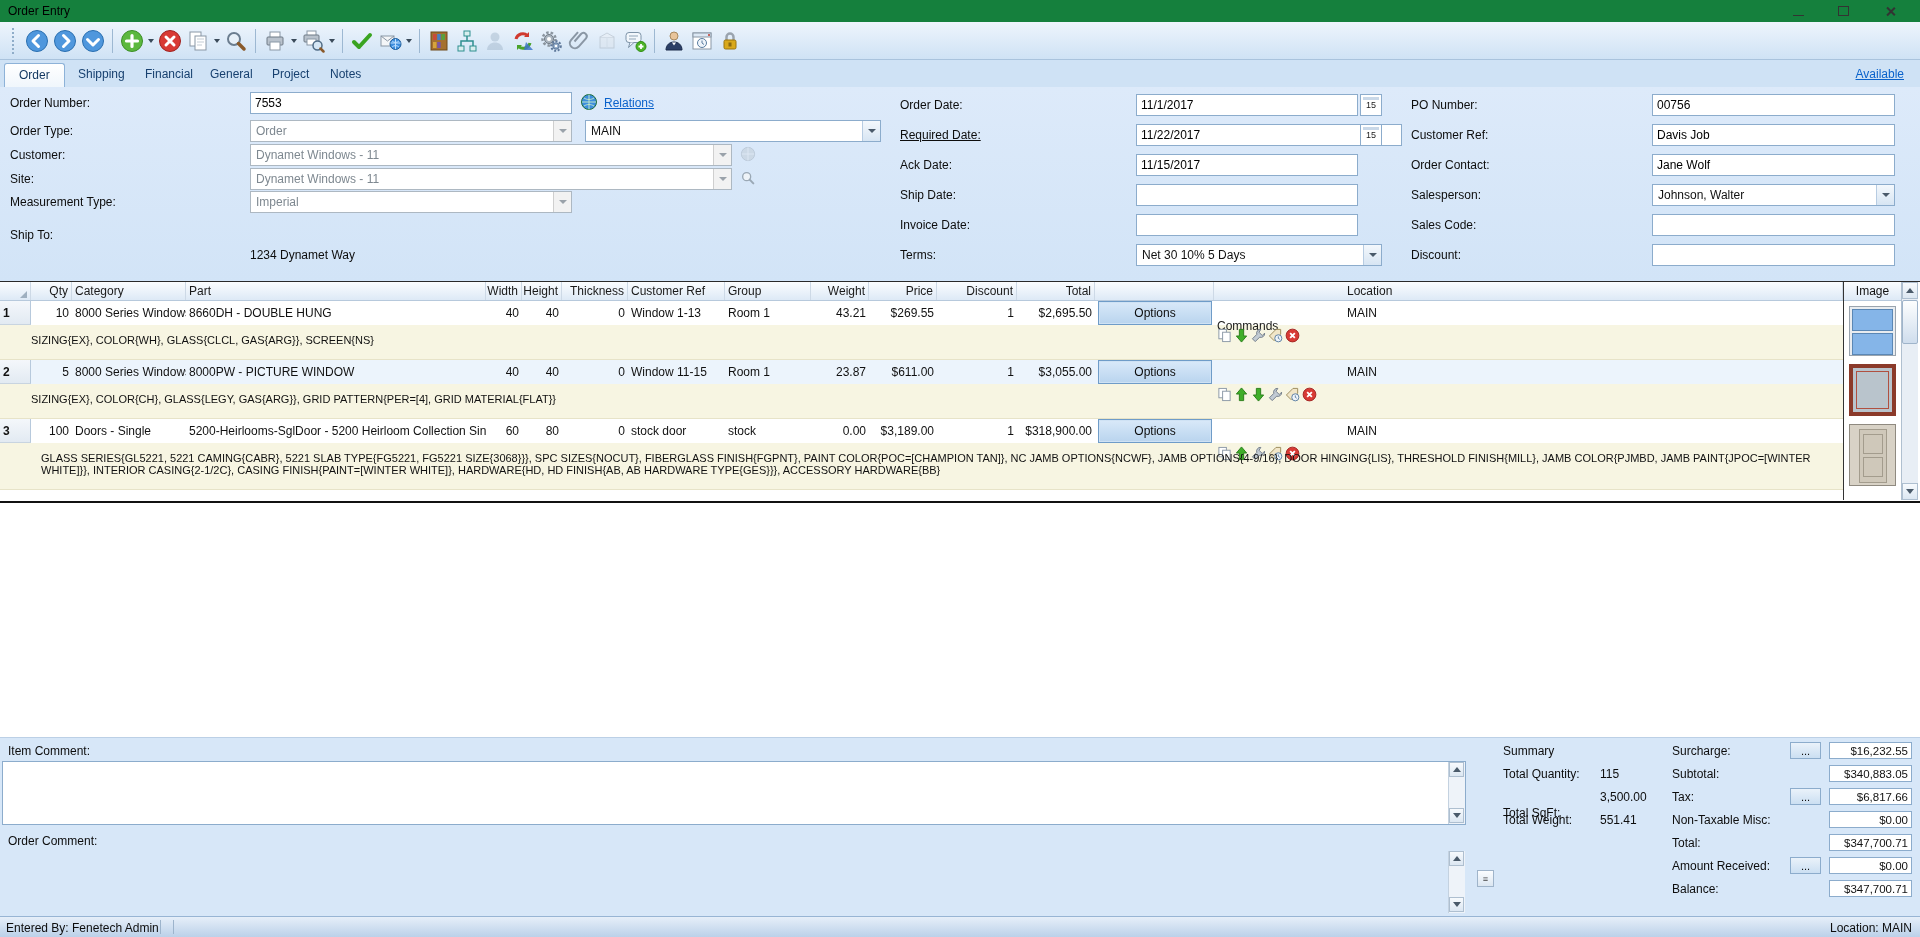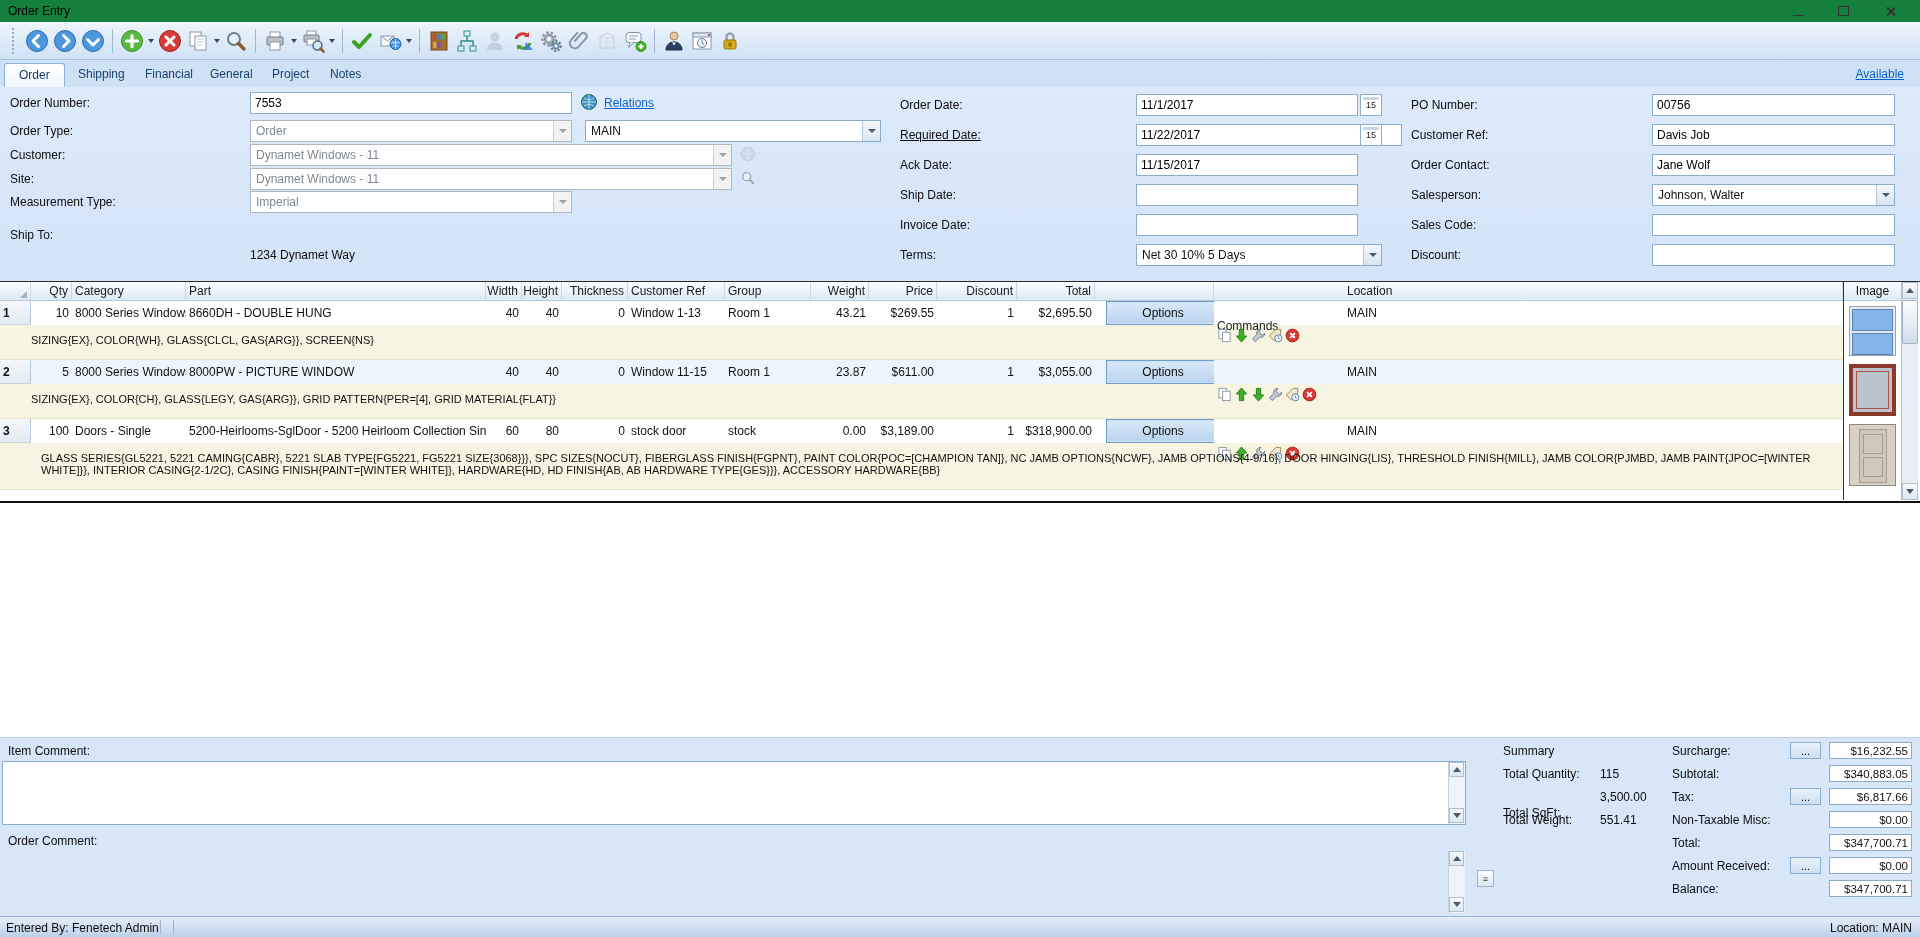--- a/index.html
+++ b/index.html
@@ -51,21 +51,21 @@
   .grow .gc{font-size:12px;padding:0 3px;box-sizing:border-box;white-space:nowrap;overflow:hidden;}
   .num-cell{background:linear-gradient(#f4f7fb,#e2eaf2);border-right:1px solid #b7c9dc;border-bottom:1px solid #c8d4e0;font-weight:bold;display:flex;align-items:center;padding:0 3px;box-sizing:border-box;height:100%;}
   .r{justify-content:flex-end;text-align:right;}
   .c-num{width:31px;}.c-qty{width:41px;}.c-cat{width:114px;}.c-part{width:300px;}
   .c-w{width:36px;}.c-h{width:40px;}.c-th{width:66px;}.c-cref{width:97px;}
   .c-grp{width:86px;}.c-wt{width:58px;}.c-pr{width:68px;}.c-disc{width:80px;}
   .c-tot{width:78px;}.c-opt{width:119px;}.c-cmd{width:130px;margin-top:44px;}.c-loc{flex:1;}
   .optrow{display:flex;background:#f7f5e2;border-bottom:1px solid #e7e3c8;}
   .optrow .strip{width:31px;background:#f7f5e2;}
   .optrow .otext{flex:1;padding:9px 6px 6px 0;font-size:11px;color:#111;line-height:12px;}
-  .optbtn{width:112px;height:22px;background:linear-gradient(#d9e9f9,#b9d4ee);border:1px solid #6f9cc8;box-shadow:0 0 0 1px #cfe2f4 inset;font-size:12px;display:flex;align-items:center;justify-content:center;color:#0d0d0d;margin-left:8px;}
+  .optbtn{width:112px;height:22px;background:linear-gradient(#d9e9f9,#b9d4ee);border:1px solid #6f9cc8;box-shadow:0 0 0 1px #cfe2f4 inset;font-size:12px;display:flex;align-items:center;justify-content:center;color:#0d0d0d;}
   .cmdicons{display:flex;align-items:center;gap:2px;}
   .row-alt{background:#ecf4fc;}
   .sorttri{width:0;height:0;border-left:7px solid transparent;border-bottom:7px solid #9fb0c0;position:absolute;left:20px;top:9px;}
   
   .imgpanel{position:absolute;left:1843px;top:0;width:58px;height:218px;border-left:1px solid #333;box-sizing:border-box;}
   .imgpanel .ihead{height:18px;background:linear-gradient(#fbfdff,#dde9f6);border-bottom:1px solid #b7c9dc;font-size:12px;display:flex;align-items:center;justify-content:center;}
   .thumb{position:absolute;left:5px;width:47px;box-sizing:border-box;}
   
   .vscroll{position:absolute;left:1901px;top:0;width:17px;height:218px;background:#e8eef5;border-left:1px solid #b0c0d0;box-sizing:border-box;}
   .sbtn{position:absolute;left:0;width:16px;height:17px;background:linear-gradient(#f7fafd,#dce7f2);border:1px solid #aebfd0;box-sizing:border-box;display:flex;align-items:center;justify-content:center;}

